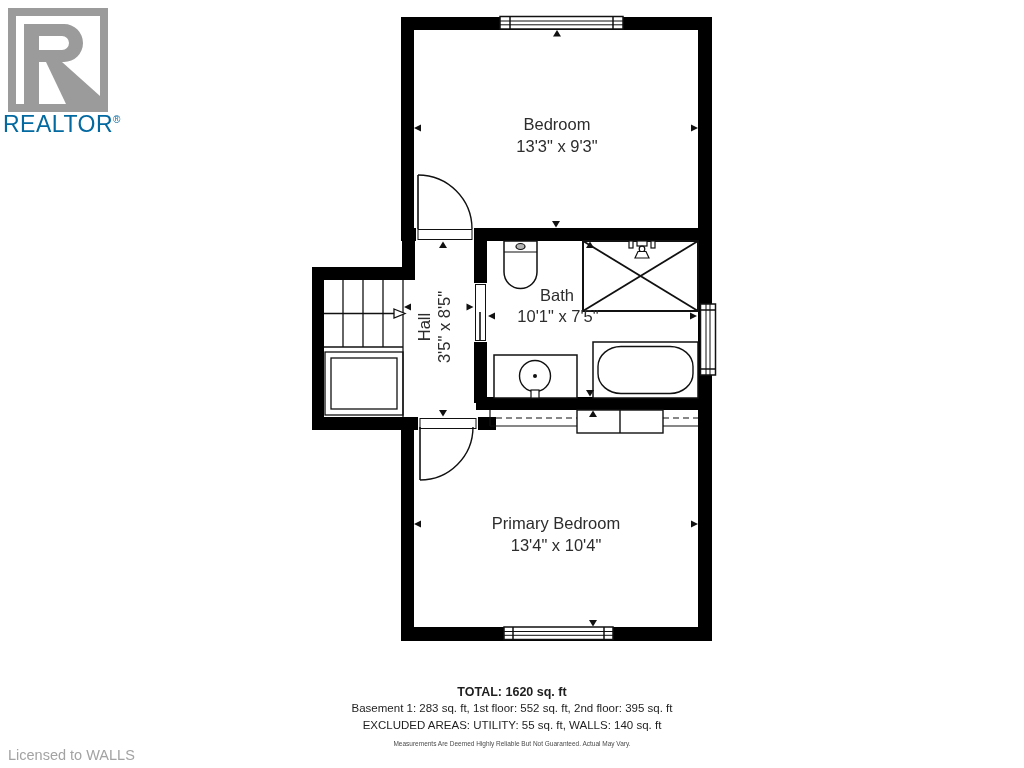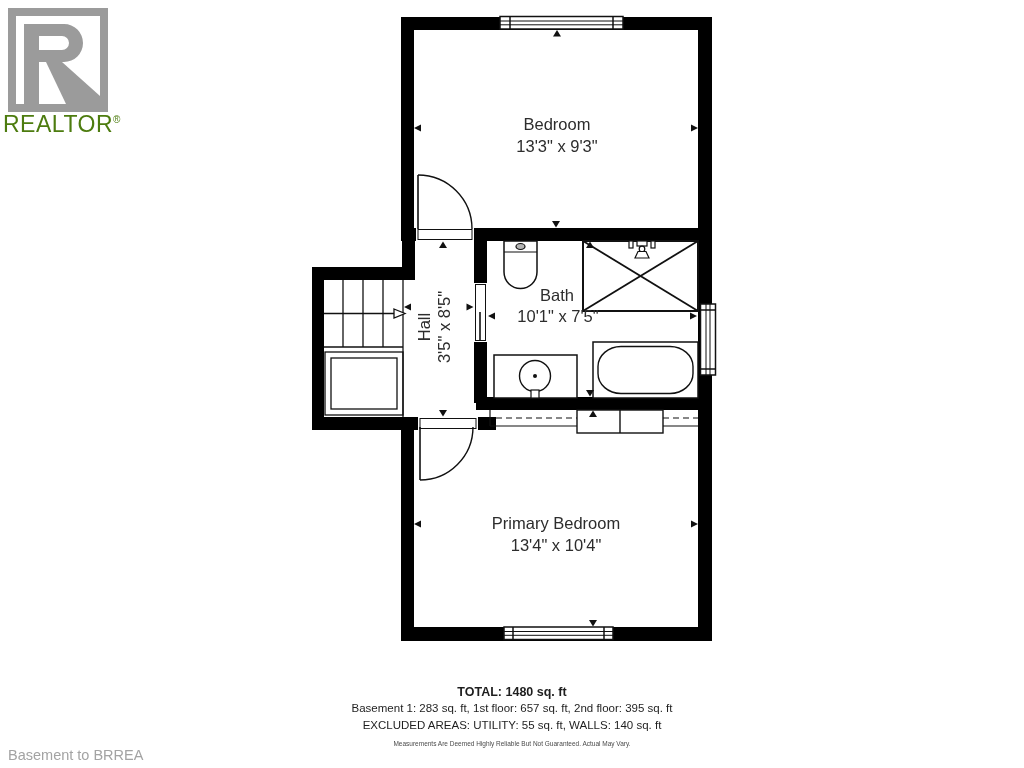--- a/index.html
+++ b/index.html
@@ -1,20 +1,20 @@
 <!DOCTYPE html>
 <html><head>
 <meta charset="utf-8">
 <style>
   html,body{margin:0;padding:0;background:#ffffff;}
   body{width:1024px;height:768px;position:relative;overflow:hidden;
        font-family:"Liberation Sans", sans-serif;}
   .abs{position:absolute;}
   #realtor-logo{left:8px;top:8px;}
-  #realtor-word{left:3px;top:111px;width:130px;font-size:23px;color:#4d7c0f;
+  #realtor-word{left:3px;top:111px;width:130px;font-size:23px;color:#0369a1;
                 letter-spacing:0.5px;white-space:nowrap;}
   #realtor-word sup{font-size:10px;}
   #plan-svg{left:0;top:0;}
   #summary{left:0;top:684px;width:1024px;text-align:center;color:#1e1e1e;}
   #summary .l1{font-size:12.5px;font-weight:bold;line-height:16px;}
   #summary .l2,#summary .l3{font-size:11.5px;line-height:16.5px;}
   #summary .l4{font-size:6.5px;color:#4a4a4a;margin-top:7px;}
   #licensed{left:8px;top:747px;font-size:14.5px;color:#a3a3a3;}
   svg text{font-family:"Liberation Sans", sans-serif;font-size:16.5px;fill:#2d2d2d;}
 </style>
@@ -170,19 +170,19 @@
     <text x="557" y="301">Bath</text>
     <text x="558" y="322">10'1" x 7'5"</text>
     <text transform="translate(429.5,327) rotate(-90)">Hall</text>
     <text transform="translate(449.5,327) rotate(-90)">3'5" x 8'5"</text>
     <text x="556" y="529">Primary Bedroom</text>
     <text x="556" y="551">13'4" x 10'4"</text>
   </g>
 </svg>
 
 <div class="abs" id="summary">
-  <div class="l1">TOTAL: 1480 sq. ft</div>
-  <div class="l2">Basement 1: 283 sq. ft, 1st floor: 657 sq. ft, 2nd floor: 395 sq. ft</div>
+  <div class="l1">TOTAL: 1620 sq. ft</div>
+  <div class="l2">Basement 1: 283 sq. ft, 1st floor: 552 sq. ft, 2nd floor: 395 sq. ft</div>
   <div class="l3">EXCLUDED AREAS: UTILITY: 55 sq. ft, WALLS: 140 sq. ft</div>
   <div class="l4">Measurements Are Deemed Highly Reliable But Not Guaranteed. Actual May Vary.</div>
 </div>
 
-<div class="abs" id="licensed">Basement to BRREA</div>
+<div class="abs" id="licensed">Licensed to WALLS</div>
 
 </body></html>

